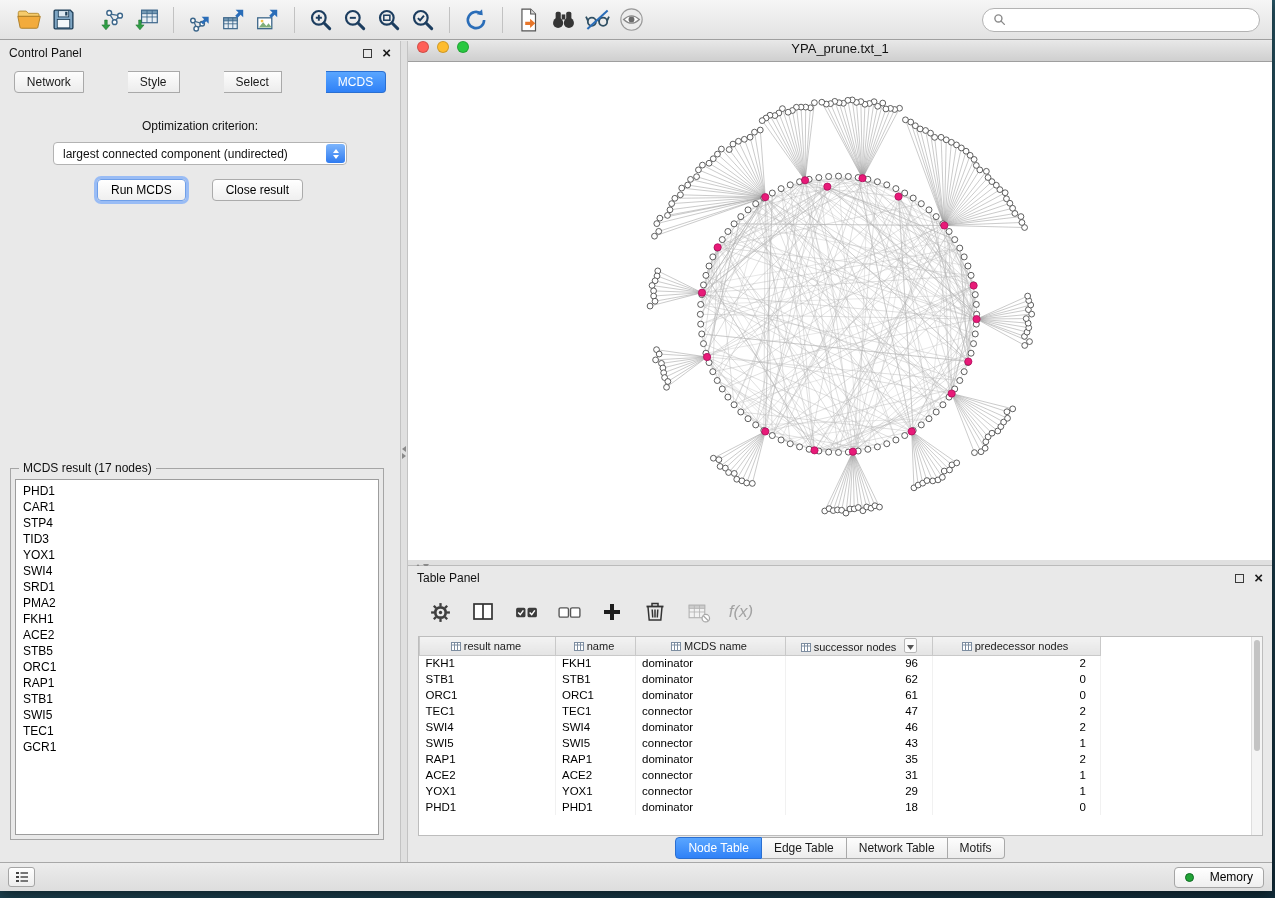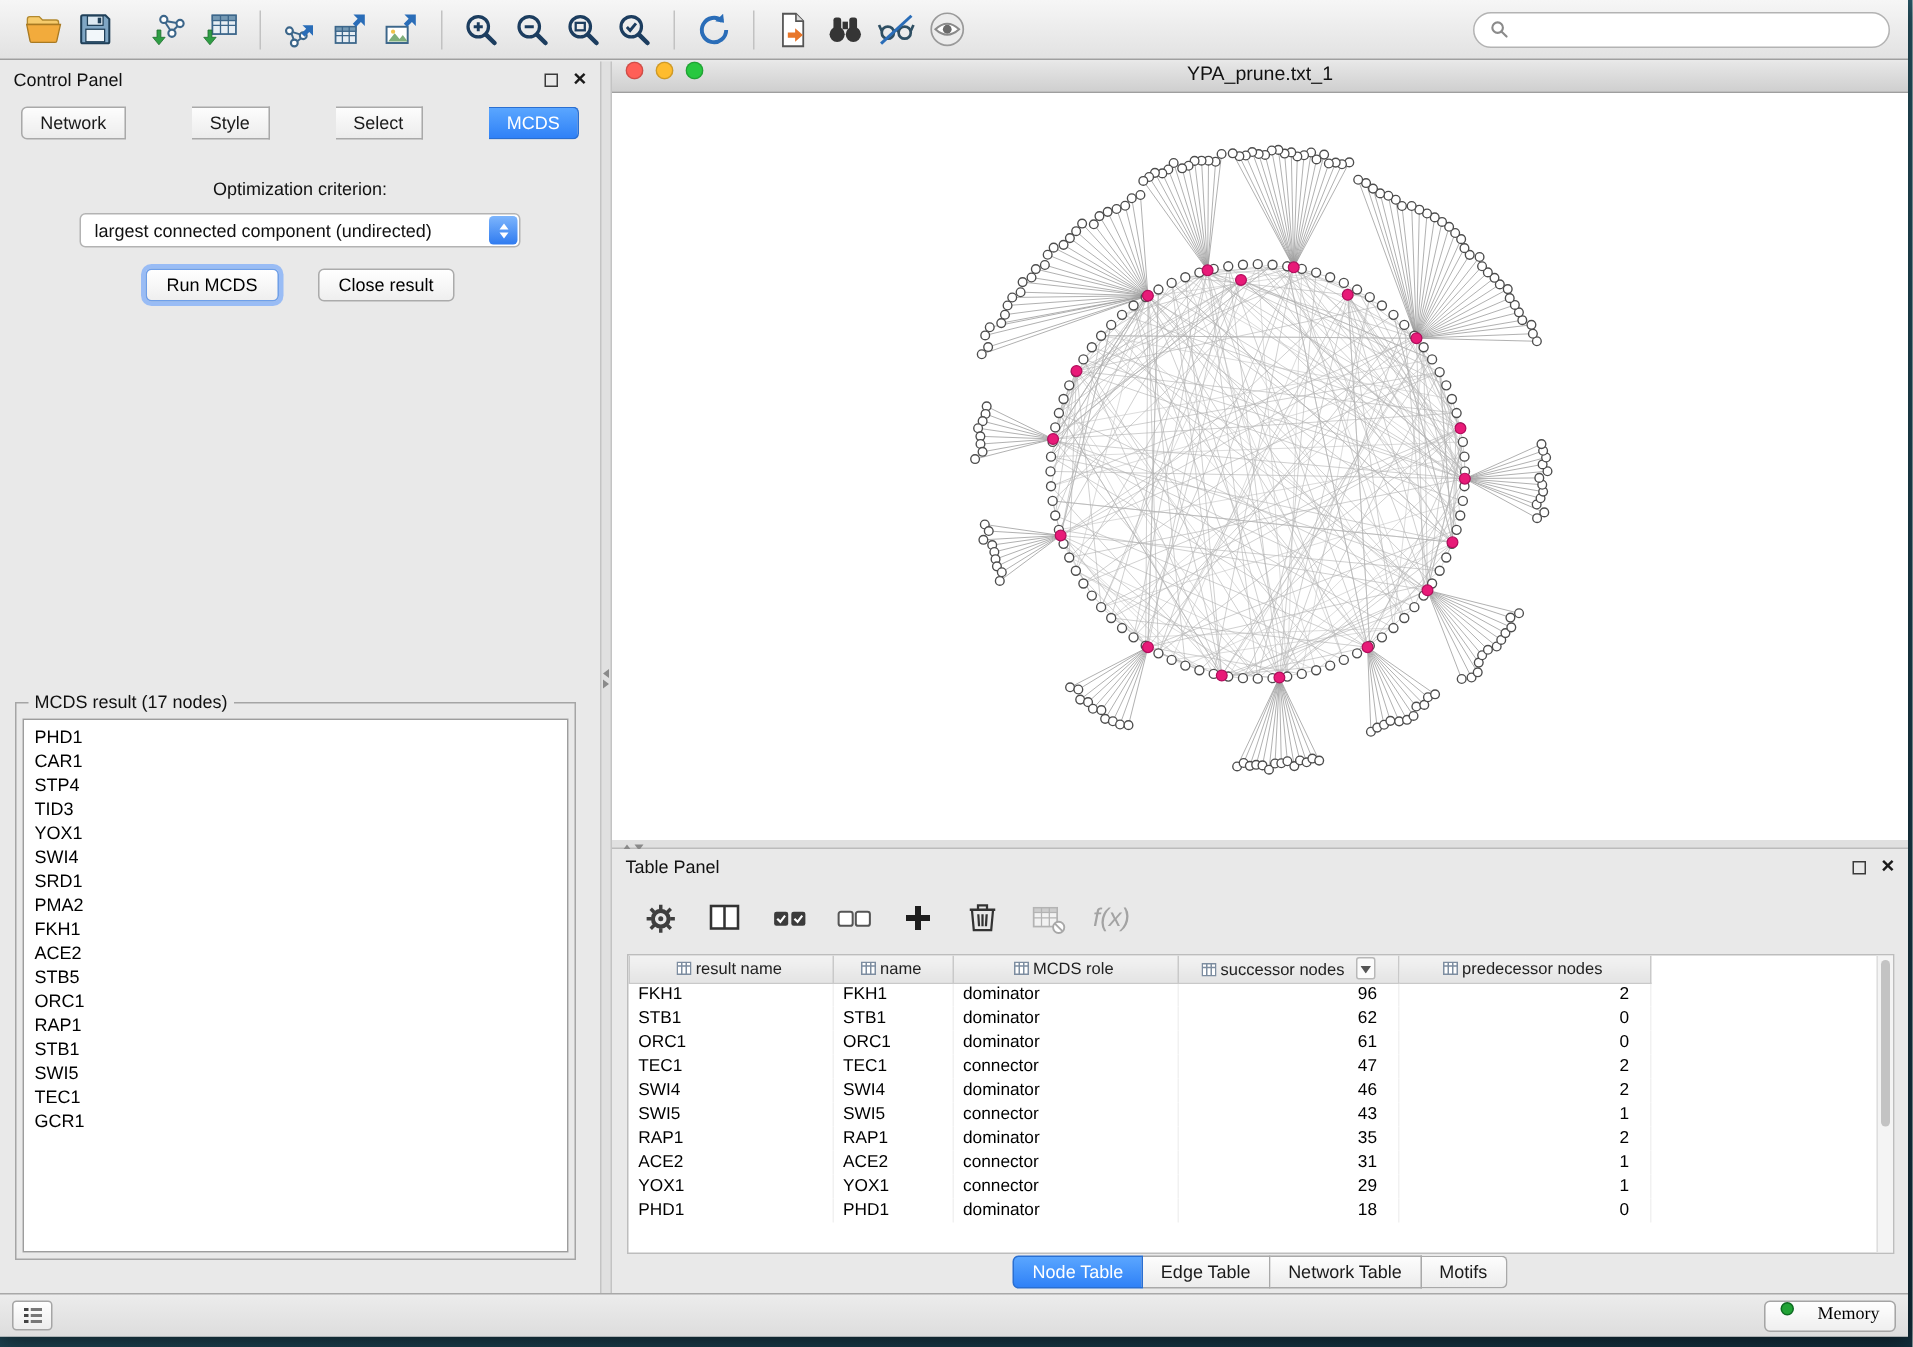--- a/index.html
+++ b/index.html
@@ -88,21 +88,21 @@
   .vscroll{position:absolute;right:0;top:0;bottom:0;width:11px;background:#f4f4f4;border-left:1px solid #dedede;}
   .vthumb{position:absolute;left:2px;right:2px;top:3px;height:56%;background:#c3c3c3;border-radius:4px;}
   .bottom-tabs{position:absolute;left:0;right:0;bottom:3px;display:flex;justify-content:center;}
 
   
   .statusbar{position:absolute;left:0;right:0;bottom:0;height:29px;background:linear-gradient(#ececec,#dddddd);
              border-top:1px solid #a8a8a8;display:flex;align-items:center;padding:0 8px;}
   .panels-btn{width:27px;height:20px;border:1px solid #a5a5a5;border-radius:3px;background:linear-gradient(#fff,#ededed);
               display:flex;align-items:center;justify-content:center;cursor:default;}
   .memory-btn{margin-left:auto;height:21px;border:1px solid #a5a5a5;border-radius:4px;background:linear-gradient(#fff,#efefef);
-              display:flex;gap:16px;padding:0 10px;font-size:12px;cursor:default;font-family:Liberation Serif, serif;}
+              display:flex;align-items:center;gap:16px;padding:0 10px;font-size:12px;cursor:default;}
   .memory-dot{width:9px;height:9px;border-radius:50%;background:var(--memory-green);border:1px solid #0e6b22;}
 </style>
 </head>
 <body>
 
 <div class="app">
 
   <div class="toolbar">
     <button class="tb">
       <svg width="27" height="27" viewBox="0 0 24 24">
@@ -1146,21 +1146,21 @@
                       <rect x="0.5" y="0.5" width="9" height="8" fill="#fff" stroke="#7d8da0"></rect>
                       <line x1="0.5" y1="3" x2="9.5" y2="3" stroke="#7d8da0"></line>
                       <line x1="3.5" y1="0.5" x2="3.5" y2="8.5" stroke="#7d8da0"></line>
                       <line x1="6.5" y1="0.5" x2="6.5" y2="8.5" stroke="#7d8da0"></line>
                     </svg><span class="hlabel">name</span></th>
                   <th><svg width="10" height="9" viewBox="0 0 10 9" style="vertical-align:-1px">
                       <rect x="0.5" y="0.5" width="9" height="8" fill="#fff" stroke="#7d8da0"></rect>
                       <line x1="0.5" y1="3" x2="9.5" y2="3" stroke="#7d8da0"></line>
                       <line x1="3.5" y1="0.5" x2="3.5" y2="8.5" stroke="#7d8da0"></line>
                       <line x1="6.5" y1="0.5" x2="6.5" y2="8.5" stroke="#7d8da0"></line>
-                    </svg><span class="hlabel">MCDS role</span></th>
+                    </svg><span class="hlabel">MCDS name</span></th>
                   <th><svg width="10" height="9" viewBox="0 0 10 9" style="vertical-align:-1px">
                       <rect x="0.5" y="0.5" width="9" height="8" fill="#fff" stroke="#7d8da0"></rect>
                       <line x1="0.5" y1="3" x2="9.5" y2="3" stroke="#7d8da0"></line>
                       <line x1="3.5" y1="0.5" x2="3.5" y2="8.5" stroke="#7d8da0"></line>
                       <line x1="6.5" y1="0.5" x2="6.5" y2="8.5" stroke="#7d8da0"></line>
                     </svg><span class="hlabel">successor nodes</span><span class="sorter"><svg width="7" height="5" viewBox="0 0 7 5">
                         <path d="M0 0 h7 l-3.5 5z" fill="#555"></path>
                       </svg></span></th>
                   <th><svg width="10" height="9" viewBox="0 0 10 9" style="vertical-align:-1px">
                       <rect x="0.5" y="0.5" width="9" height="8" fill="#fff" stroke="#7d8da0"></rect>

